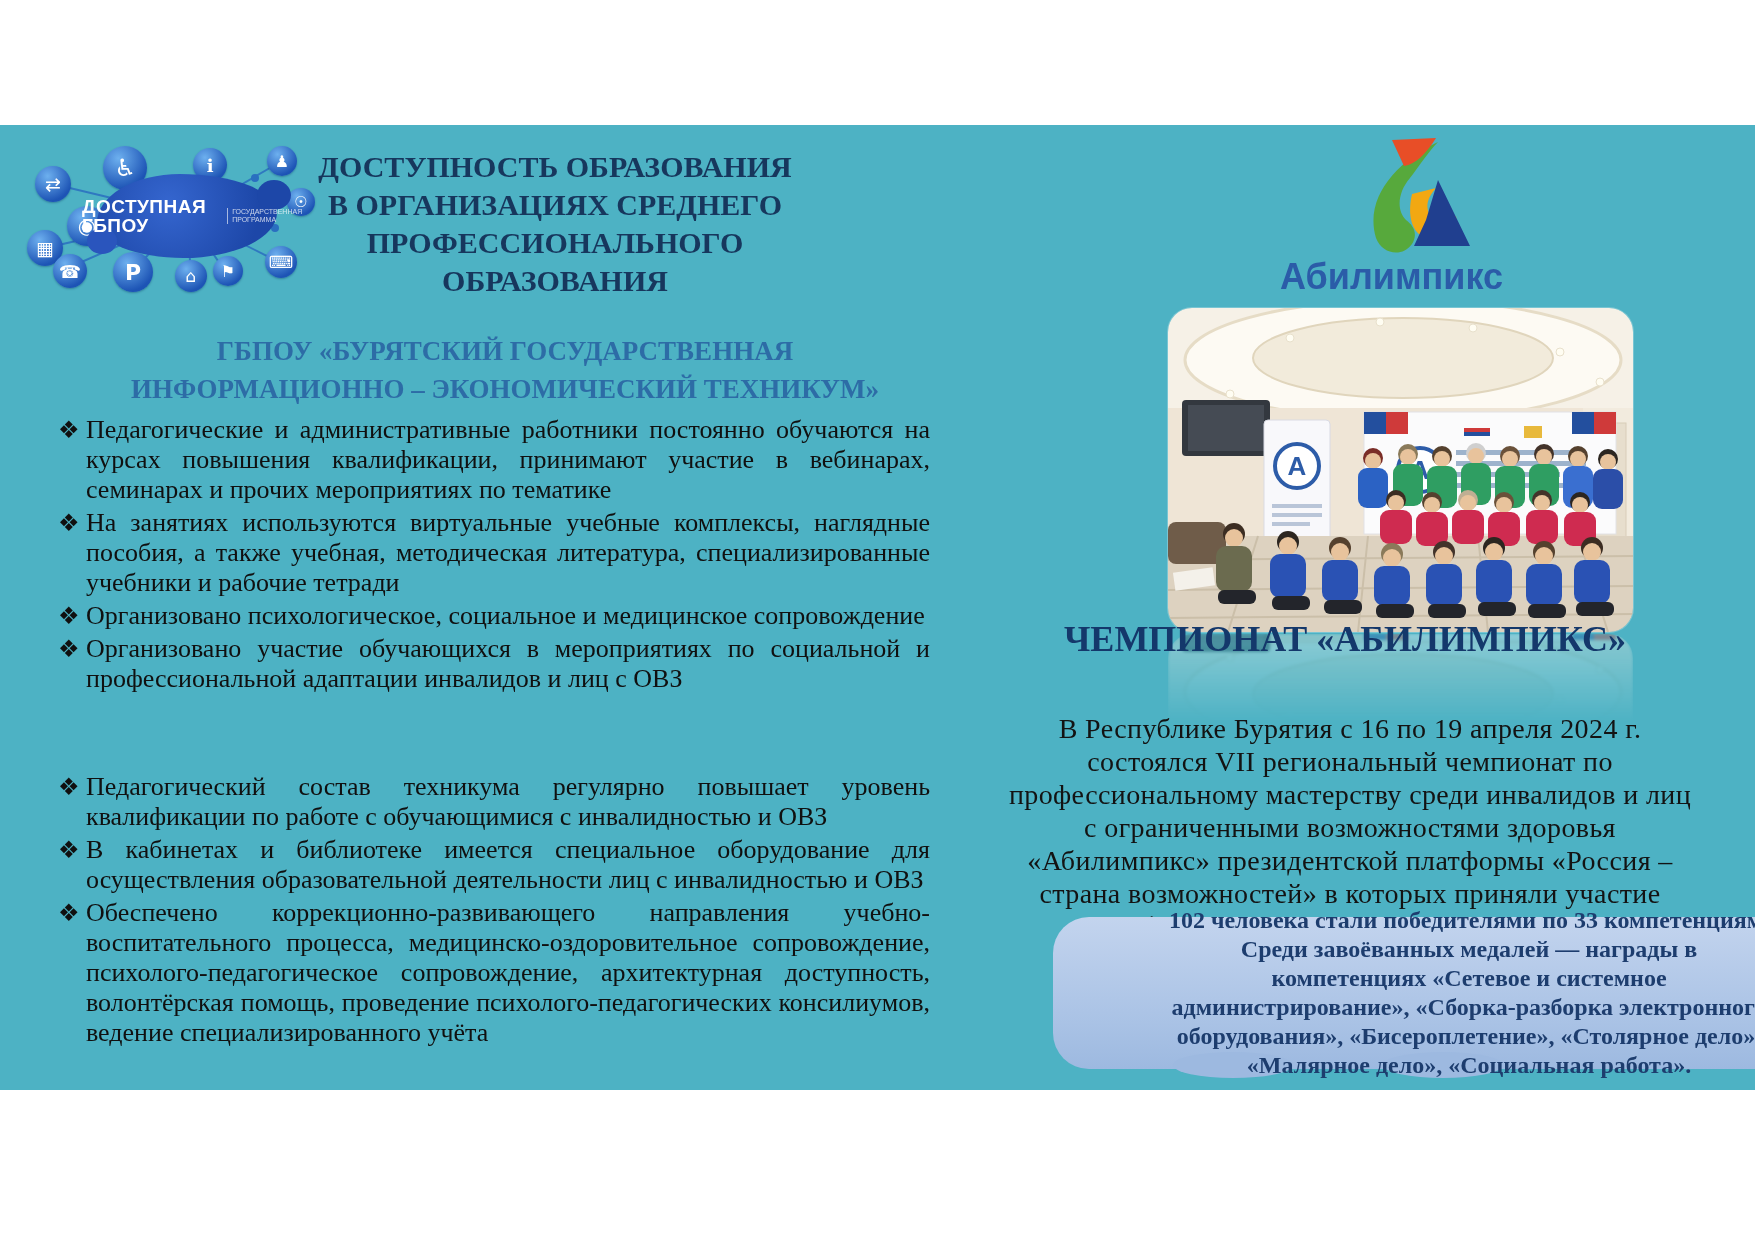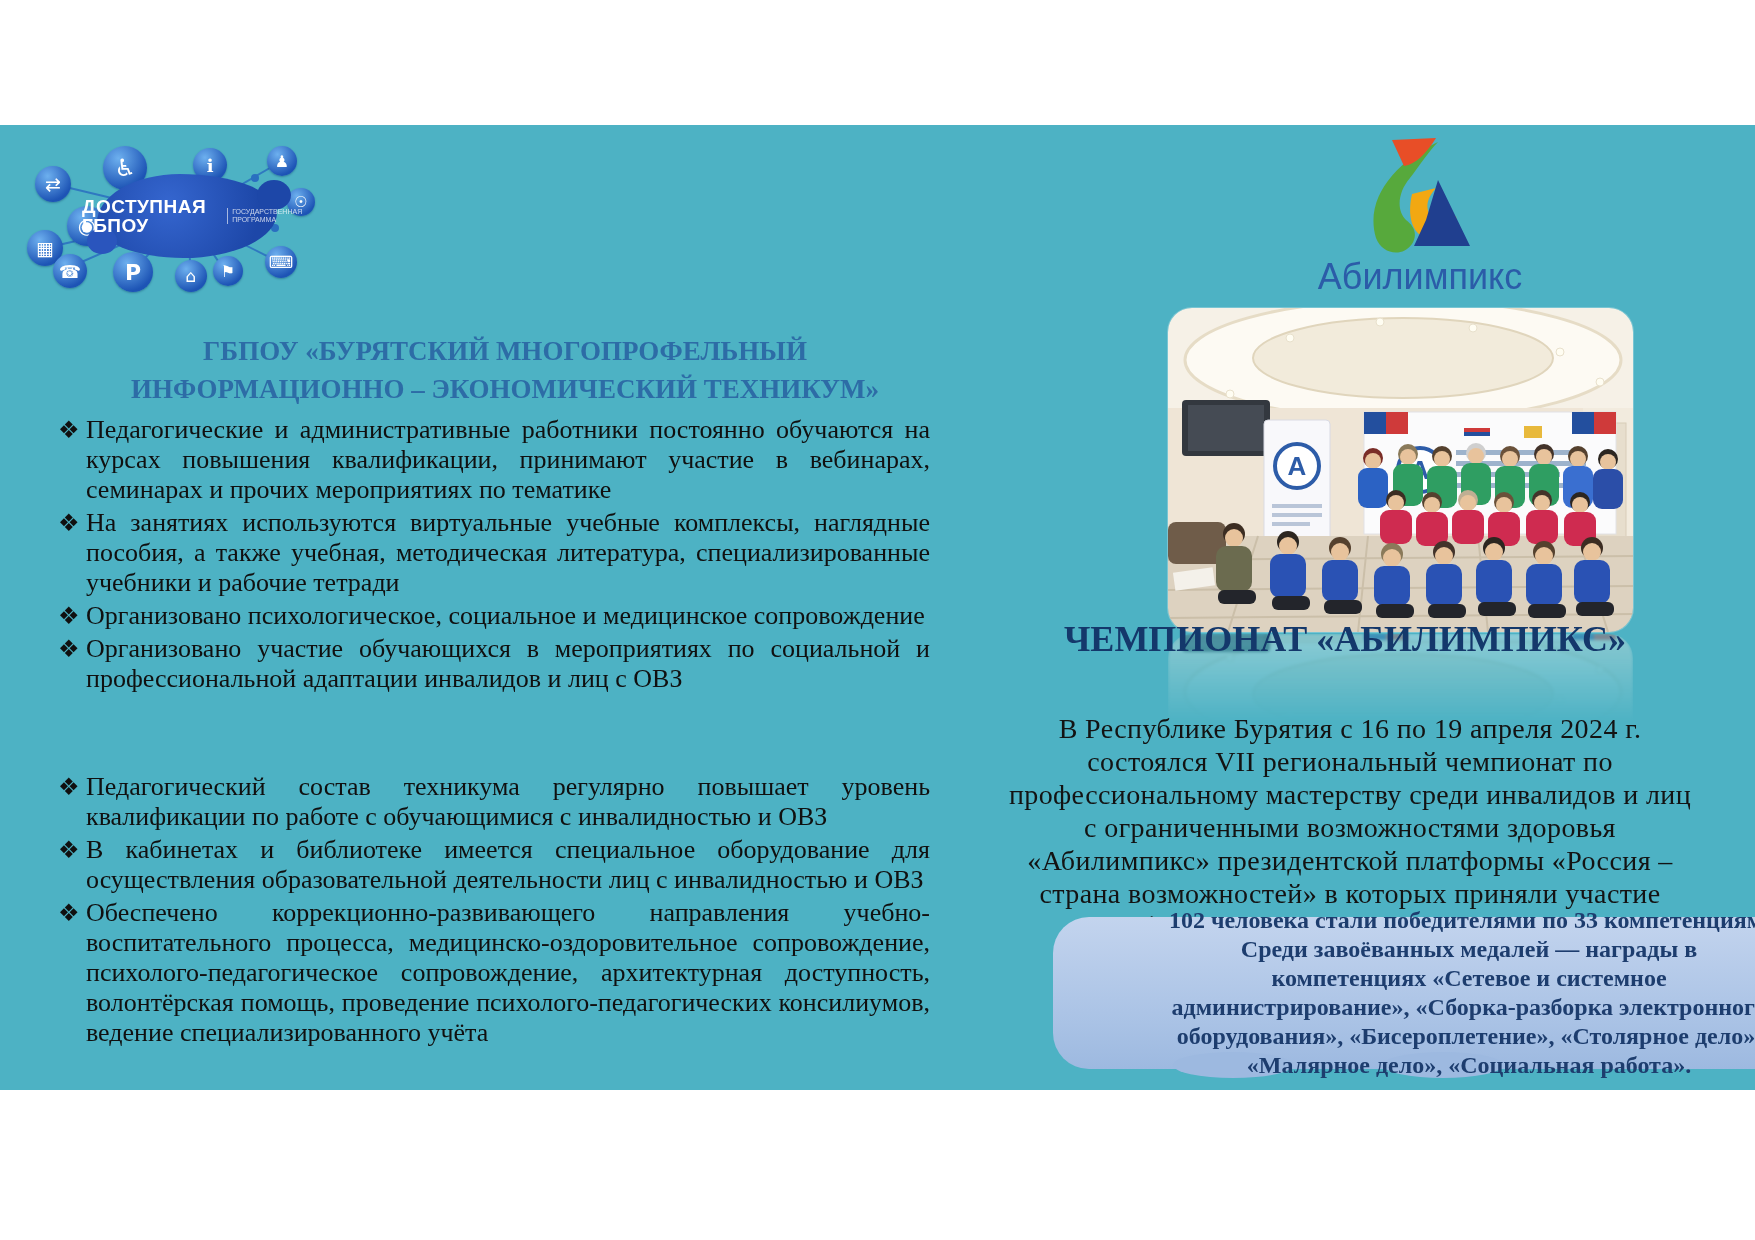--- a/index.html
+++ b/index.html
@@ -37,22 +37,22 @@
   .ds-sub{color:rgba(255,255,255,.75);font-size:7px;line-height:8px;border-left:1px solid rgba(255,255,255,.6);
           padding-left:4px;max-width:60px;}
   .ds-icon{position:absolute;border-radius:50%;
            background:radial-gradient(circle at 35% 28%, #6db0ef, #1d54b5 72%);
            box-shadow:0 1px 2px rgba(0,40,90,.35);
            color:#fff;display:flex;align-items:center;justify-content:center;
            font-family:"DejaVu Sans",sans-serif;}
 
   
   .abil-logo{position:absolute;left:1356px;top:136px;width:116px;height:128px;}
-  .abil-label{position:absolute;left:1280px;top:256px;width:280px;text-align:center;
-              color:#2b5ca8;font-family:"Liberation Sans",sans-serif;font-weight:normal;font-size:36px;}
+  .abil-label{position:absolute;left:1280px;top:256px;width:280px;text-align:left;
+              color:#2b5ca8;font-family:"Liberation Sans",sans-serif;font-weight:bold;font-size:36px;}
   .photo{position:absolute;left:1168px;top:308px;width:465px;height:324px;border-radius:24px;
          overflow:hidden;box-shadow:0 0 0 1px rgba(255,255,255,.25);}
   .photo svg{display:block;}
   .photo-reflect{position:absolute;left:1168px;top:634px;width:465px;height:110px;
          transform:scaleY(-1);opacity:.45;filter:blur(1.5px);overflow:hidden;border-radius:24px;
          -webkit-mask-image:linear-gradient(to top, rgba(0,0,0,.8), transparent 80%);
          mask-image:linear-gradient(to top, rgba(0,0,0,.8), transparent 80%);}
   .champ-title{position:absolute;left:1000px;top:618px;width:690px;text-align:center;
          color:#14386b;font-weight:bold;font-size:36px;}
   .champ-par{position:absolute;left:1005px;top:712px;width:690px;text-align:center;
@@ -137,21 +137,22 @@
           <div class="ds-word">ГБПОУ</div>
         </div>
         <div class="ds-sub">
           <div>ГОСУДАРСТВЕННАЯ</div>
             <div>ПРОГРАММА</div>
         </div>
       </div>
     </div>
   </div>
 
-  <div class="sec-heading1">ГБПОУ «БУРЯТСКИЙ МНОГОПРОФЕЛЬНЫЙ ИНФОРМАЦИОННО – ЭКОНОМИЧЕСКИЙ ТЕХНИКУМ»</div>
+  <div class="main-title">ДОСТУПНОСТЬ ОБРАЗОВАНИЯ В ОРГАНИЗАЦИЯХ СРЕДНЕГО ПРОФЕССИОНАЛЬНОГО ОБРАЗОВАНИЯ</div>
+  <div class="sec-heading1">ГБПОУ «БУРЯТСКИЙ ГОСУДАРСТВЕННАЯ ИНФОРМАЦИОННО – ЭКОНОМИЧЕСКИЙ ТЕХНИКУМ»</div>
 
   <div class="bullets1">
     <div class="bullet"><span class="bmark">❖</span><span>Педагогические и административные работники постоянно обучаются на курсах повышения квалификации, принимают участие в вебинарах, семинарах и прочих мероприятиях по тематике</span></div>
     <div class="bullet"><span class="bmark">❖</span><span>На занятиях используются виртуальные учебные комплексы, наглядные пособия, а также  учебная, методическая литература, специализированные учебники и рабочие тетради</span></div>
     <div class="bullet"><span class="bmark">❖</span><span>Организовано психологическое, социальное и медицинское сопровождение</span></div>
     <div class="bullet"><span class="bmark">❖</span><span>Организовано участие обучающихся в мероприятиях по социальной и профессиональной адаптации инвалидов и лиц с ОВЗ</span></div>
   </div>
 
 
   <div class="bullets2">

